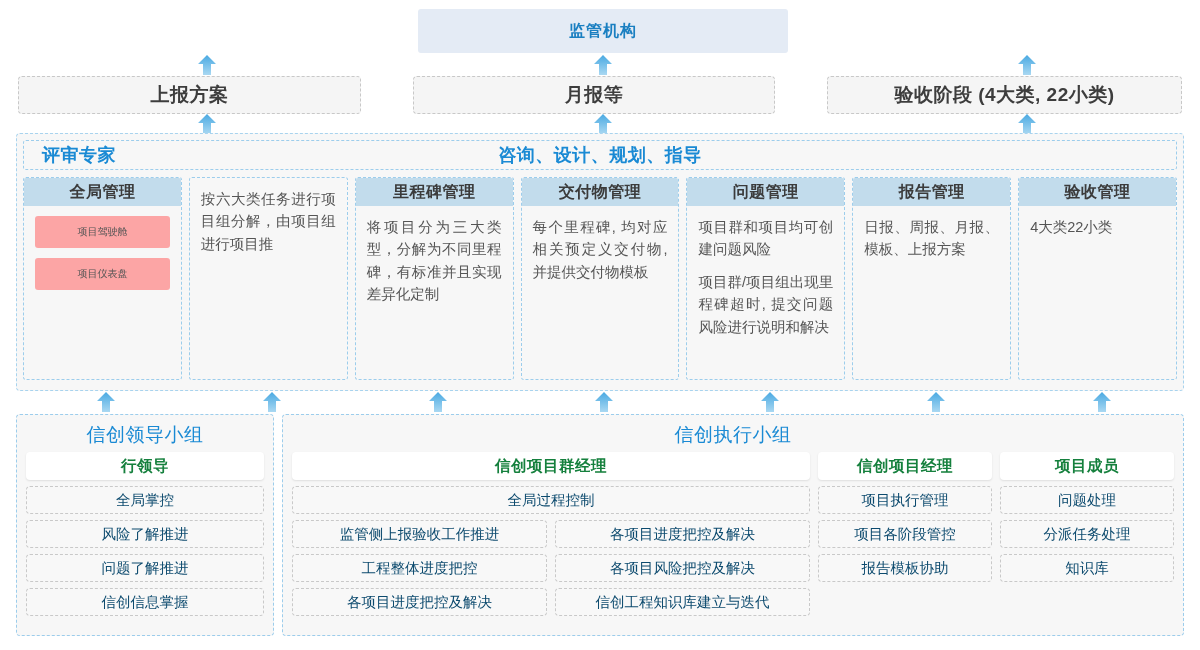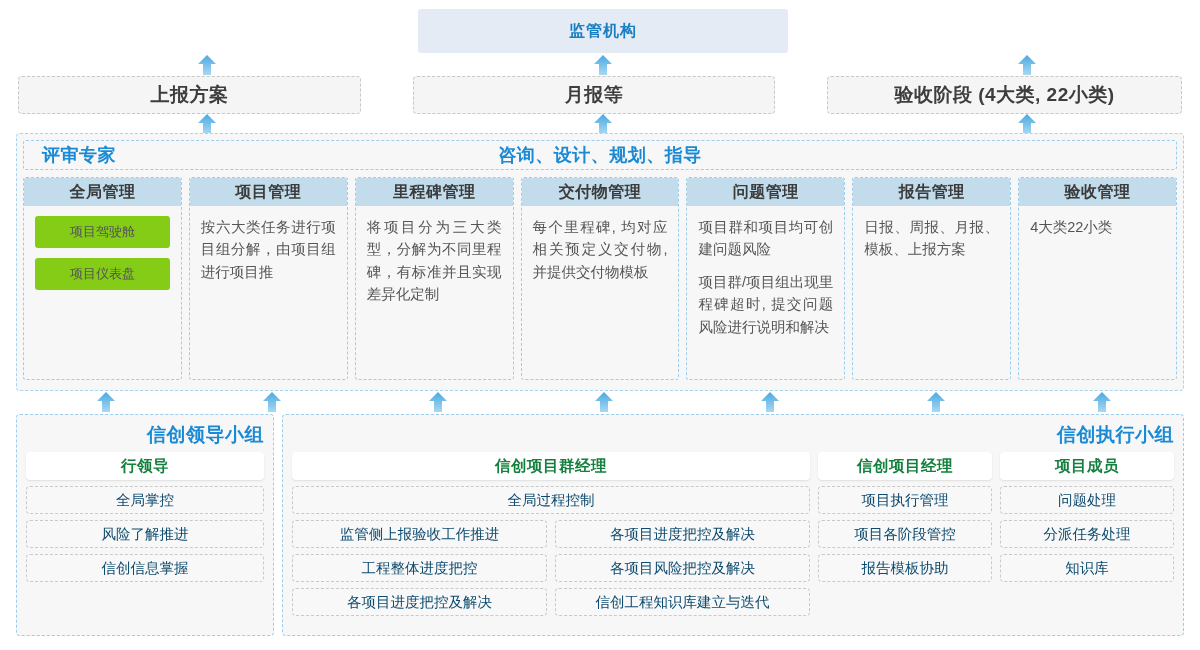--- a/index.html
+++ b/index.html
@@ -97,45 +97,45 @@
   .mid-col-body {
     flex: 1;
     padding: 10px 11px 8px 11px;
     display: flex; flex-direction: column; gap: 10px;
   }
   .mid-para {
     font-size: 14.5px; color: #555; line-height: 1.55;
     text-align: justify; text-justify: inter-ideograph;
   }
   .chip {
-    background: #84cc16;
+    background: #fca5a5;
     border-radius: 3px;
     height: 32px;
     display: flex; align-items: center; justify-content: center;
-    font-size: 13px; color: #555;
+    font-size: 10px; color: #555;
   }
 
   
   .bottom {
     position: absolute; left: 16px; top: 414px; width: 1168px; height: 222px;
     display: flex; gap: 8px;
   }
   .grp {
     border: 1px dashed #9ccdec;
     border-radius: 4px;
     background: #f7f7f7;
     padding: 7px 9px 9px 9px;
     display: flex; flex-direction: column;
   }
   .grp-lead { width: 258px; }
   .grp-exec { flex: 1; }
 
   .grp-title {
-    color: #1a8ad4; font-weight: bold; font-size: 19px;
-    text-align: right; letter-spacing: .5px;
+    color: #1a8ad4; font-weight: normal; font-size: 19px;
+    text-align: center; letter-spacing: .5px;
     margin-bottom: 4px;
   }
 
   .role-head {
     background: #ffffff;
     border-radius: 4px;
     height: 28px;
     display: flex; align-items: center; justify-content: center;
     font-size: 15.5px; font-weight: bold; color: #15803d;
     box-shadow: 0 1px 2px rgba(0,0,0,.10);
@@ -221,21 +221,20 @@
 
       <div class="mid-col">
         <div class="mid-col-title">全局管理</div>
         <div class="mid-col-body">
           <div class="chip">项目驾驶舱</div>
           <div class="chip">项目仪表盘</div>
         </div>
       </div>
 
       <div class="mid-col">
-        <div class="mid-col-title">项目管理</div>
         <div class="mid-col-body">
           <div class="mid-para">按六大类任务进行项目组分解，由项目组进行项目推</div>
         </div>
       </div>
 
       <div class="mid-col">
         <div class="mid-col-title">里程碑管理</div>
         <div class="mid-col-body">
           <div class="mid-para">将项目分为三大类型，分解为不同里程碑，有标准并且实现差异化定制</div>
         </div>
@@ -309,20 +308,21 @@
       </svg>
   </div>
 
   <div class="bottom">
 
     <div class="grp grp-lead">
       <div class="grp-title">信创领导小组</div>
       <div class="role-head">行领导</div>
       <div class="task">全局掌控</div>
       <div class="task">风险了解推进</div>
+      <div class="task">问题了解推进</div>
       <div class="task">信创信息掌握</div>
     </div>
 
     <div class="grp grp-exec">
       <div class="grp-title">信创执行小组</div>
 
       <div class="exec-body">
 
         <div class="exec-pgm">
           <div class="role-head">信创项目群经理</div>

